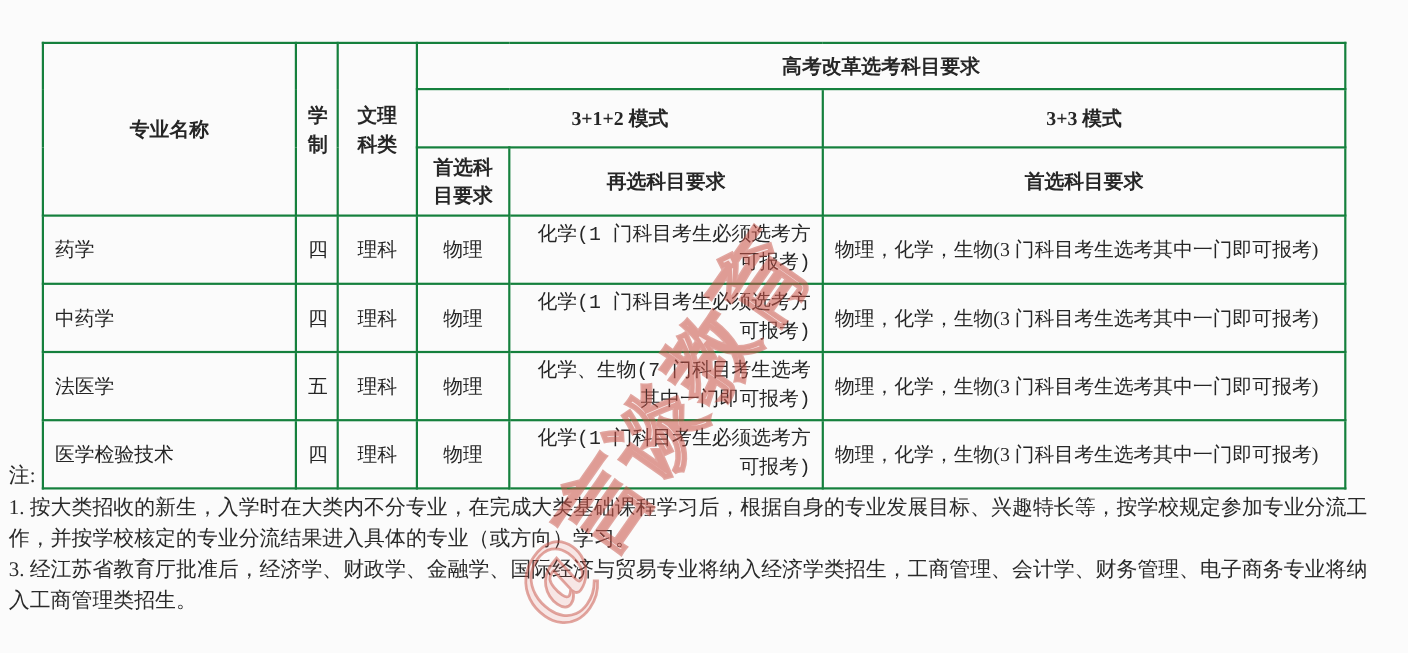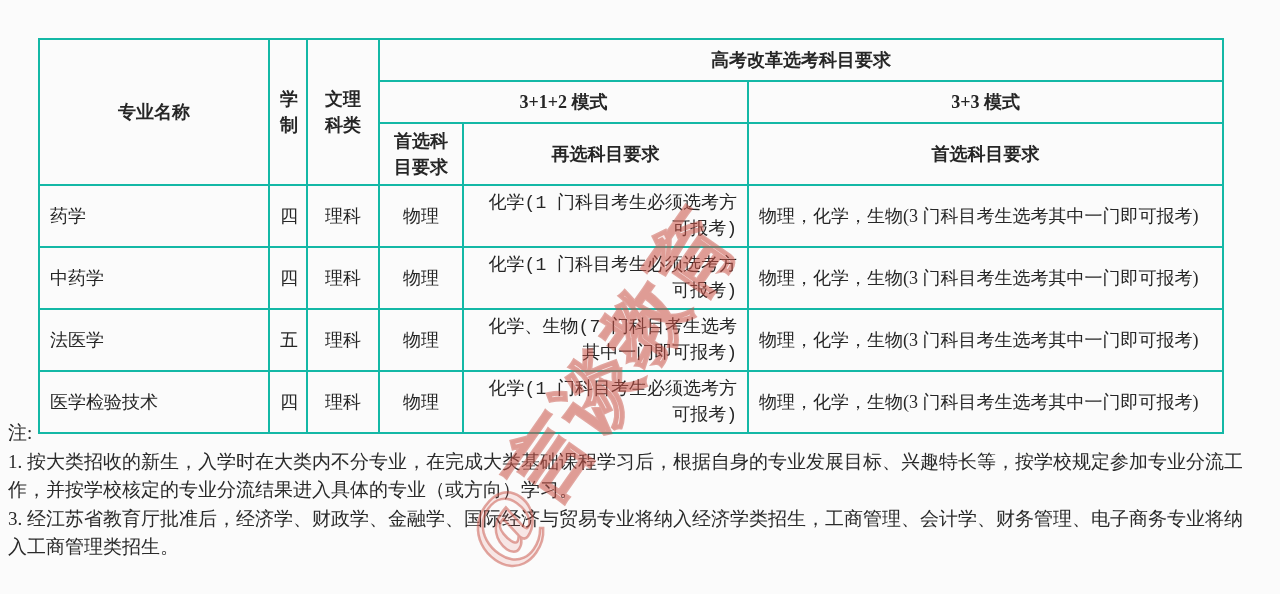--- a/index.html
+++ b/index.html
@@ -15,29 +15,29 @@
   .page { position: absolute; inset: 0; }
 
   
   table.req {
     position: absolute; left: 38px; top: 38px;
     width: 1184px;
     border-collapse: collapse;
     table-layout: fixed;
   }
   table.req td {
-    border: 2px solid #14b8a6;
+    border: 2px solid #15803d;
     font-size: 18px;
     line-height: 26px;
     vertical-align: middle;
     padding: 4px 10px;
     overflow: hidden;
   }
   tr.hr1 { height: 42px; }
-  tr.hr2 { height: 42px; }
+  tr.hr2 { height: 53px; }
   tr.hr3 { height: 58px; }
   tr.datarow { height: 58px; }
 
   td.h {
     font-weight: bold;
     text-align: center;
     font-size: 17.5px;
     line-height: 25px;
   }
   td.h-duration { padding: 2px; }

